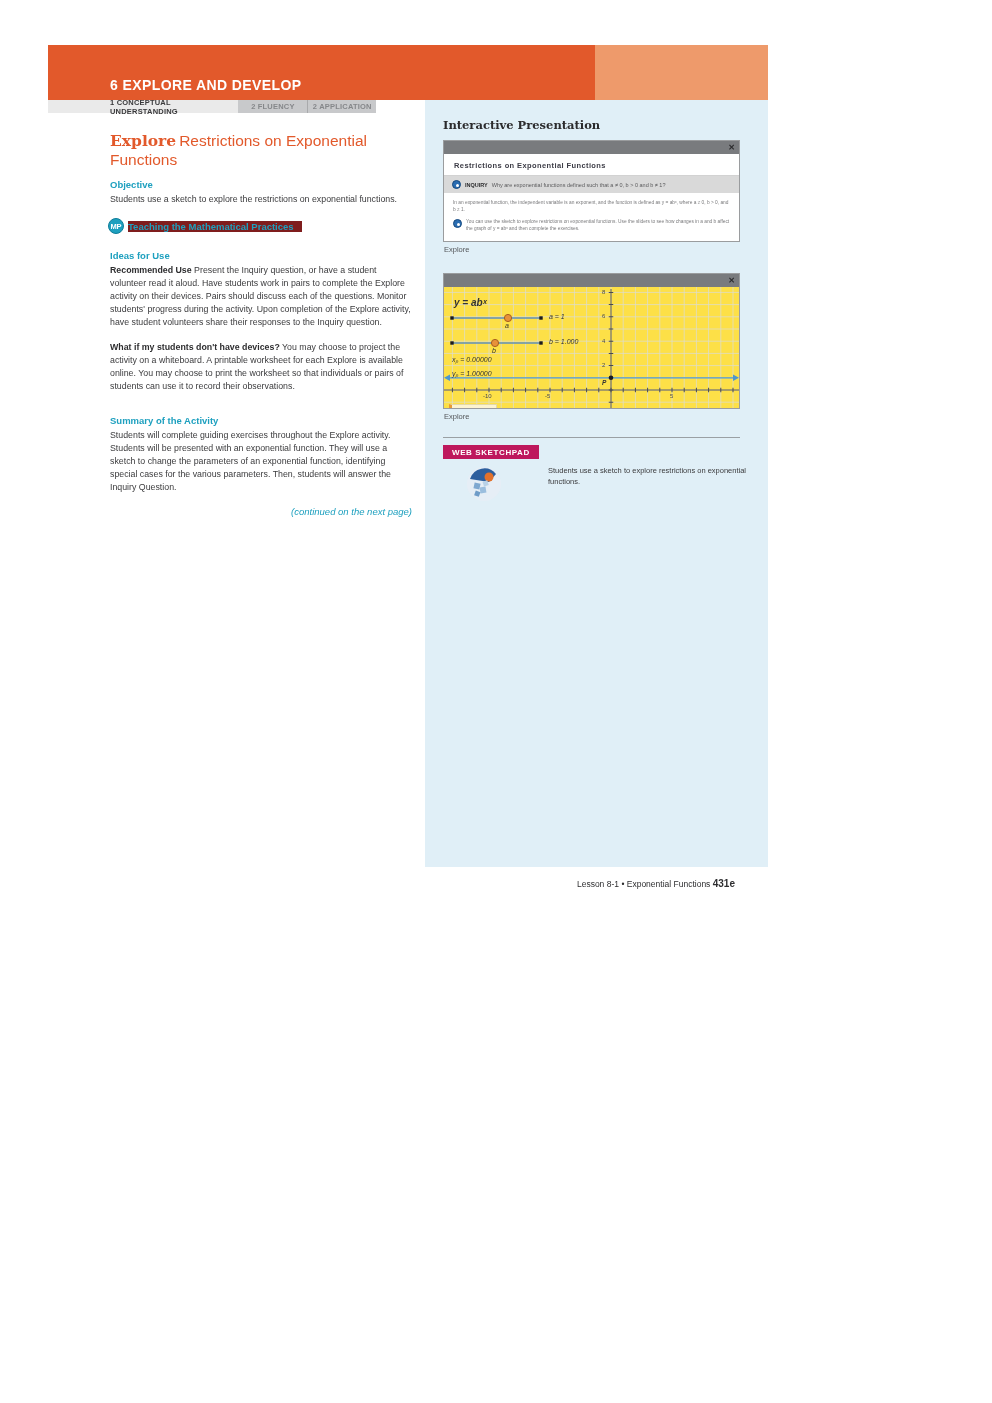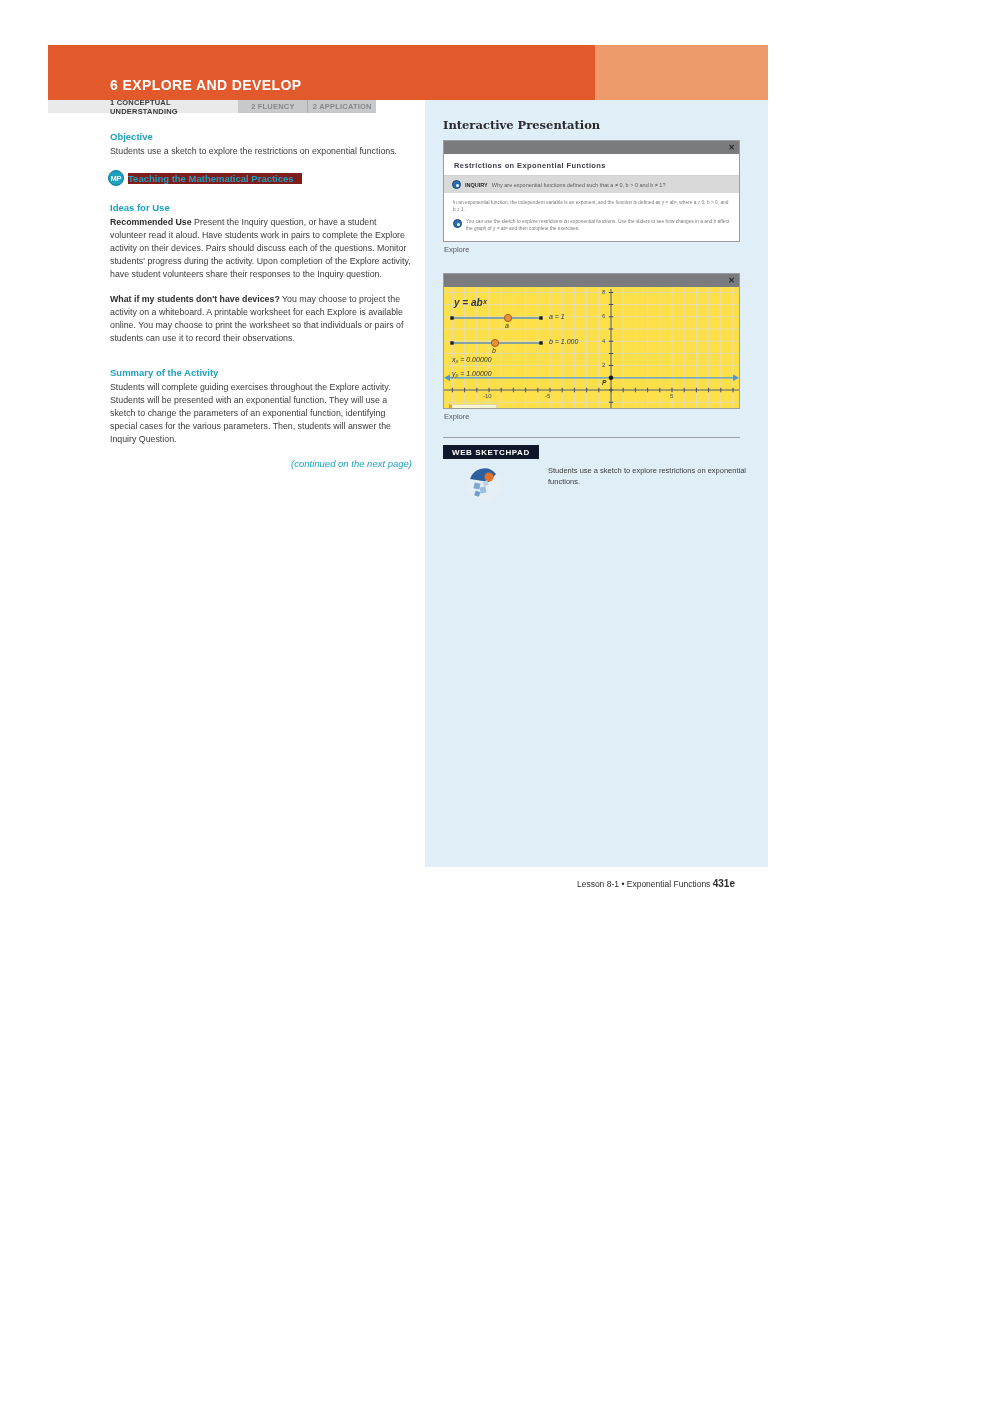--- a/index.html
+++ b/index.html
@@ -66,21 +66,21 @@
   .bval { left:105px; top:51px; font-size:7px; }
   .alab { left:61px; top:35px; font-size:7px; }
   .blab { left:48px; top:60px; font-size:7px; }
   .xp { left:8px; top:68px; font-size:7px; }
   .yp { left:8px; top:82px; font-size:7px; }
   .plab { left:158px; top:92px; font-size:6.5px; font-weight:bold; }
   .tick { position:absolute; font-size:6px; color:#4a4a4c; font-style:normal; }
   .setb { position:absolute; left:5px; top:117px; background:#fcf3cf; border:1px solid #e3d9a8; border-left:3px solid #e89a35; font-size:8px; color:#333; padding:1px 6px 2px; cursor:pointer; }
 
   .divider { width:297px; height:1px; background:#9aa0a4; margin:16px 0 3px; }
-  .wsp-badge { display:inline-block; background:#0f172a; color:#fff; font-size:8px; font-weight:bold; letter-spacing:.6px; padding:3px 9px 2px; }
+  .wsp-badge { display:inline-block; background:#be185d; color:#fff; font-size:8px; font-weight:bold; letter-spacing:.6px; padding:3px 9px 2px; }
   .wsp-row { position:relative; margin-top:4px; height:50px; }
   .wsp-icon { position:absolute; left:22px; top:2px; }
   .wsp-text { position:absolute; left:105px; top:2px; width:200px; font-size:7.5px; line-height:11px; color:#3b3b3d; }
 
   
   .footer { position:absolute; top:878px; right:257px; font-size:8.5px; color:#2e2e30; }
   .footer b { font-size:10px; }
 </style>
 </head>
 <body>
@@ -95,20 +95,21 @@
     <div class="band-title">6 EXPLORE AND DEVELOP</div>
   </div>
 
   <div class="tabbar">
     <div class="tab active">1 CONCEPTUAL UNDERSTANDING</div>
     <div class="tab t2">2 FLUENCY</div>
     <div class="tab t3">2 APPLICATION</div>
   </div>
 
   <div class="left-col">
+    <h1 class="article-title"><span class="kw">Explore</span><span>Restrictions on Exponential Functions</span></h1>
 
     <h3 class="h-teal" style="margin-top:0">Objective</h3>
     <p>Students use a sketch to explore the restrictions on exponential functions.</p>
 
     <div class="mp-section">
       <div class="mp-head">
         <span class="mp-badge">MP</span>
         <span class="mp-title">Teaching the Mathematical Practices</span>
       </div>
     </div>

